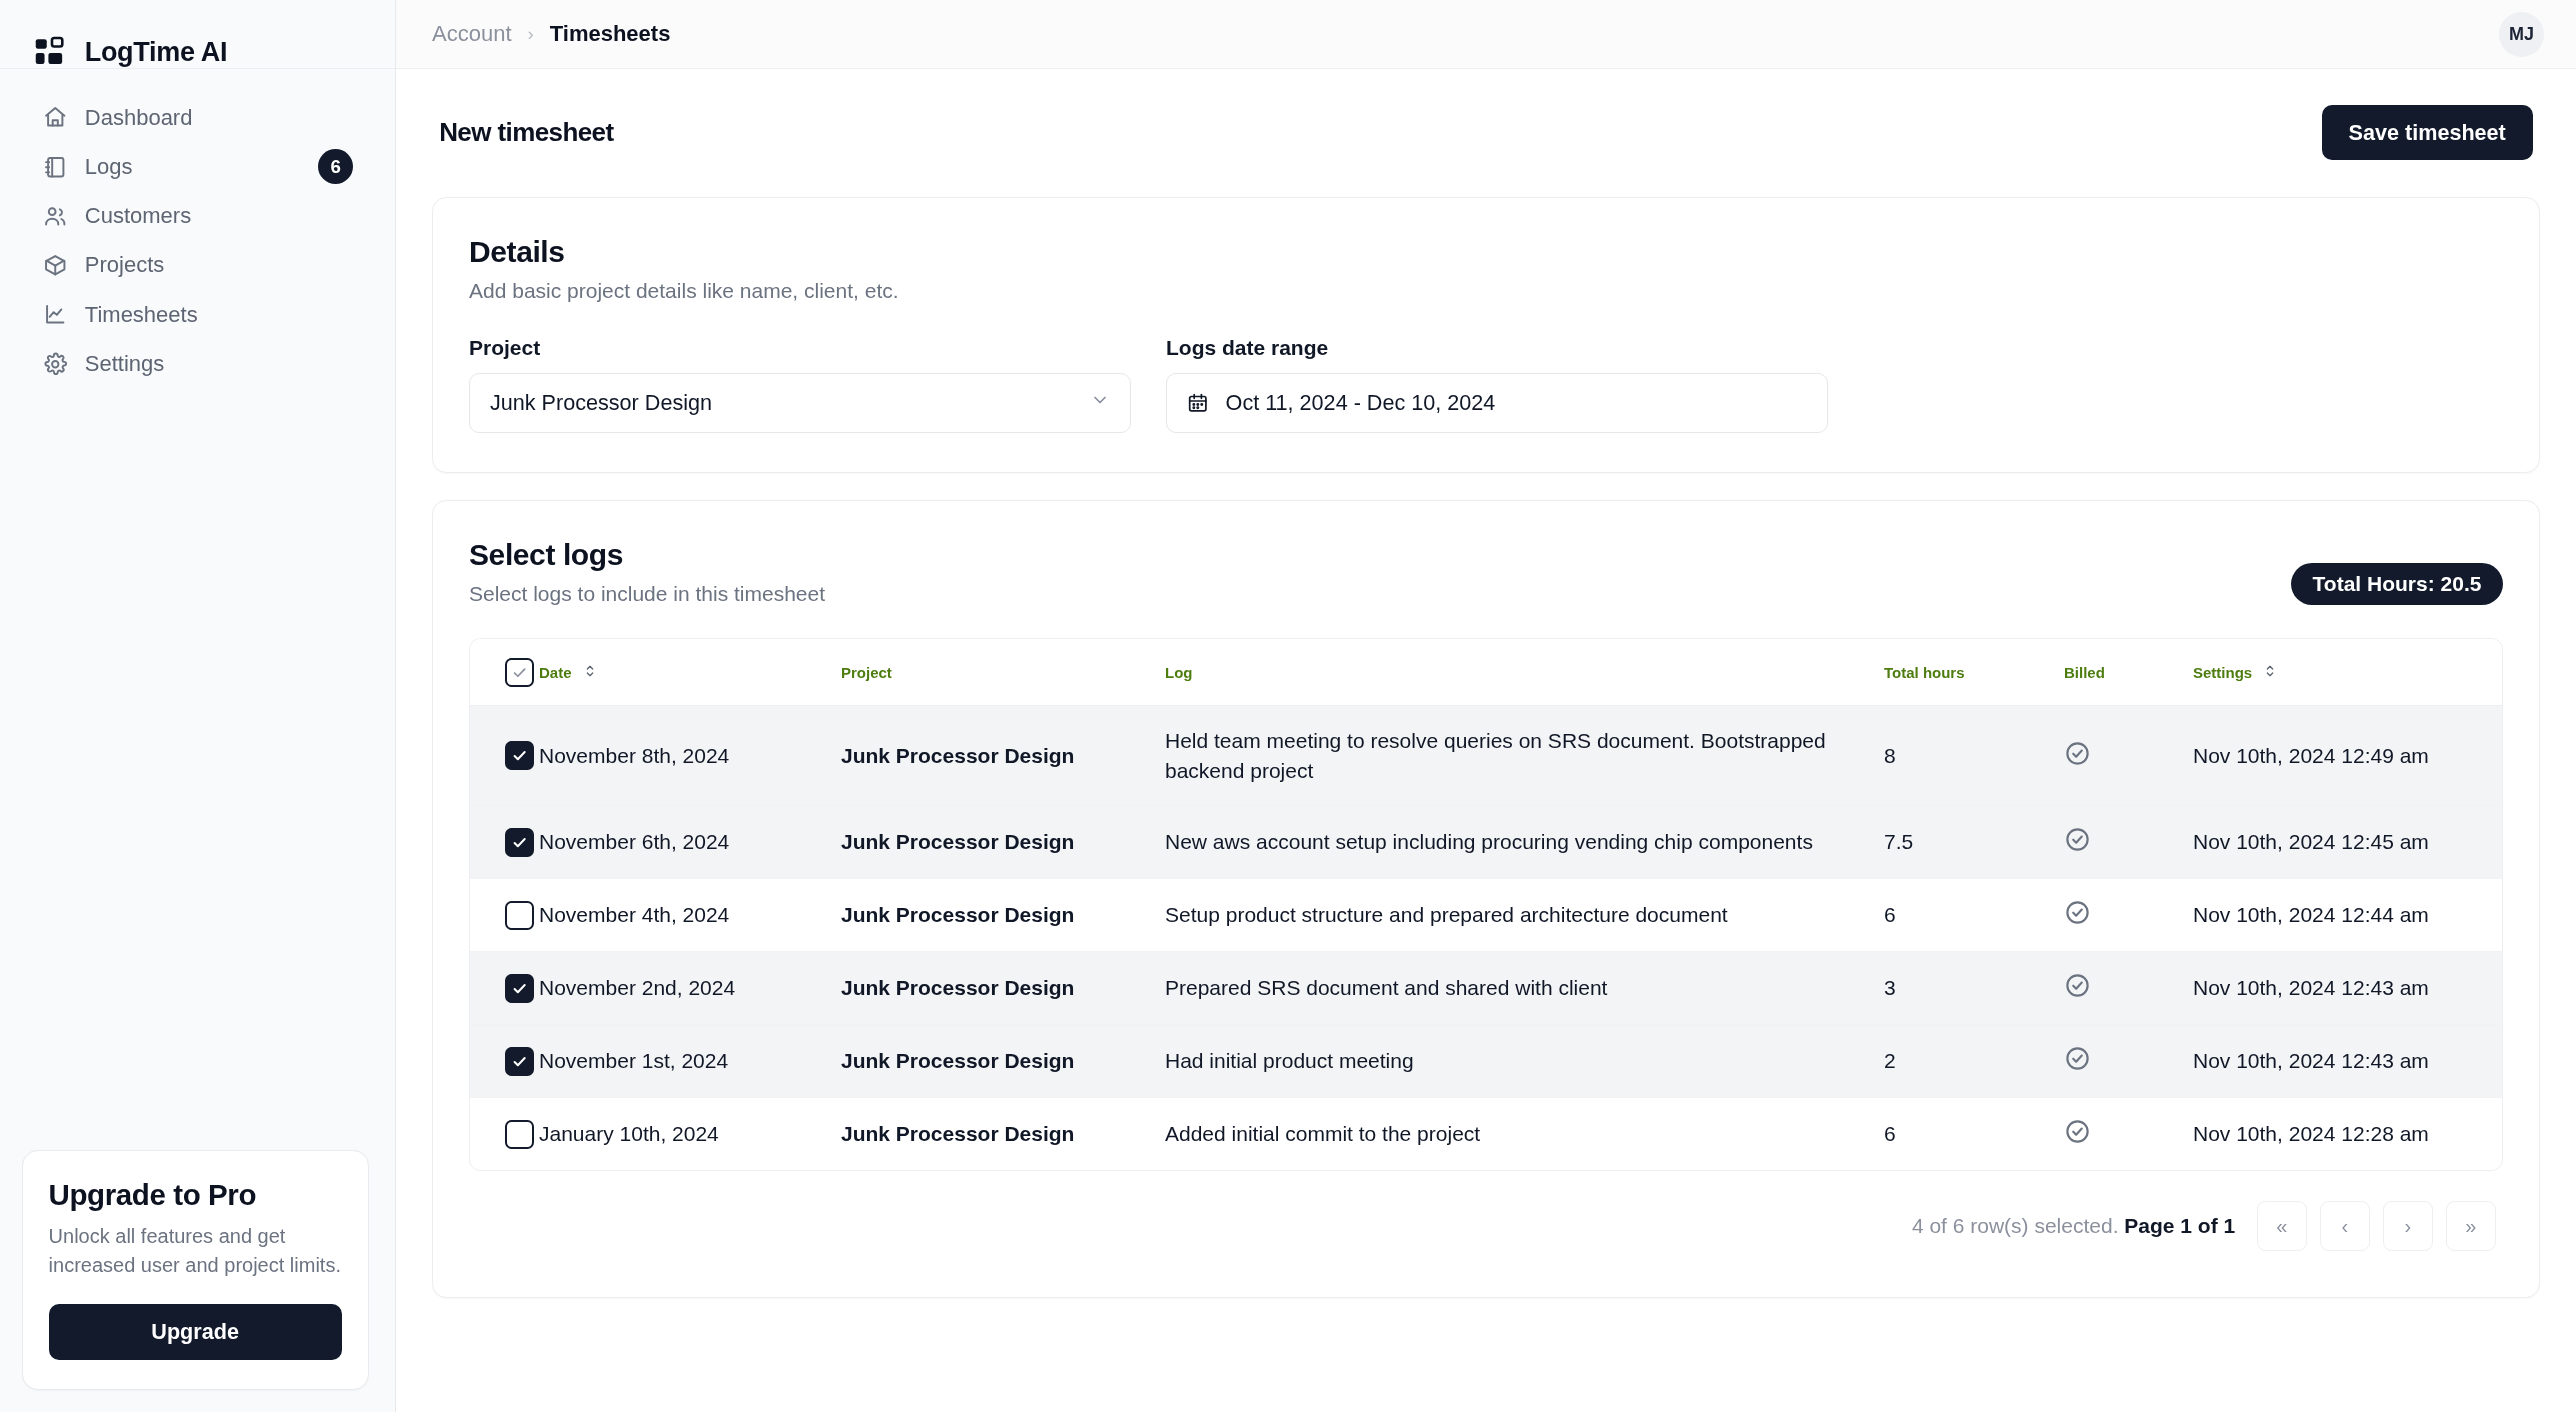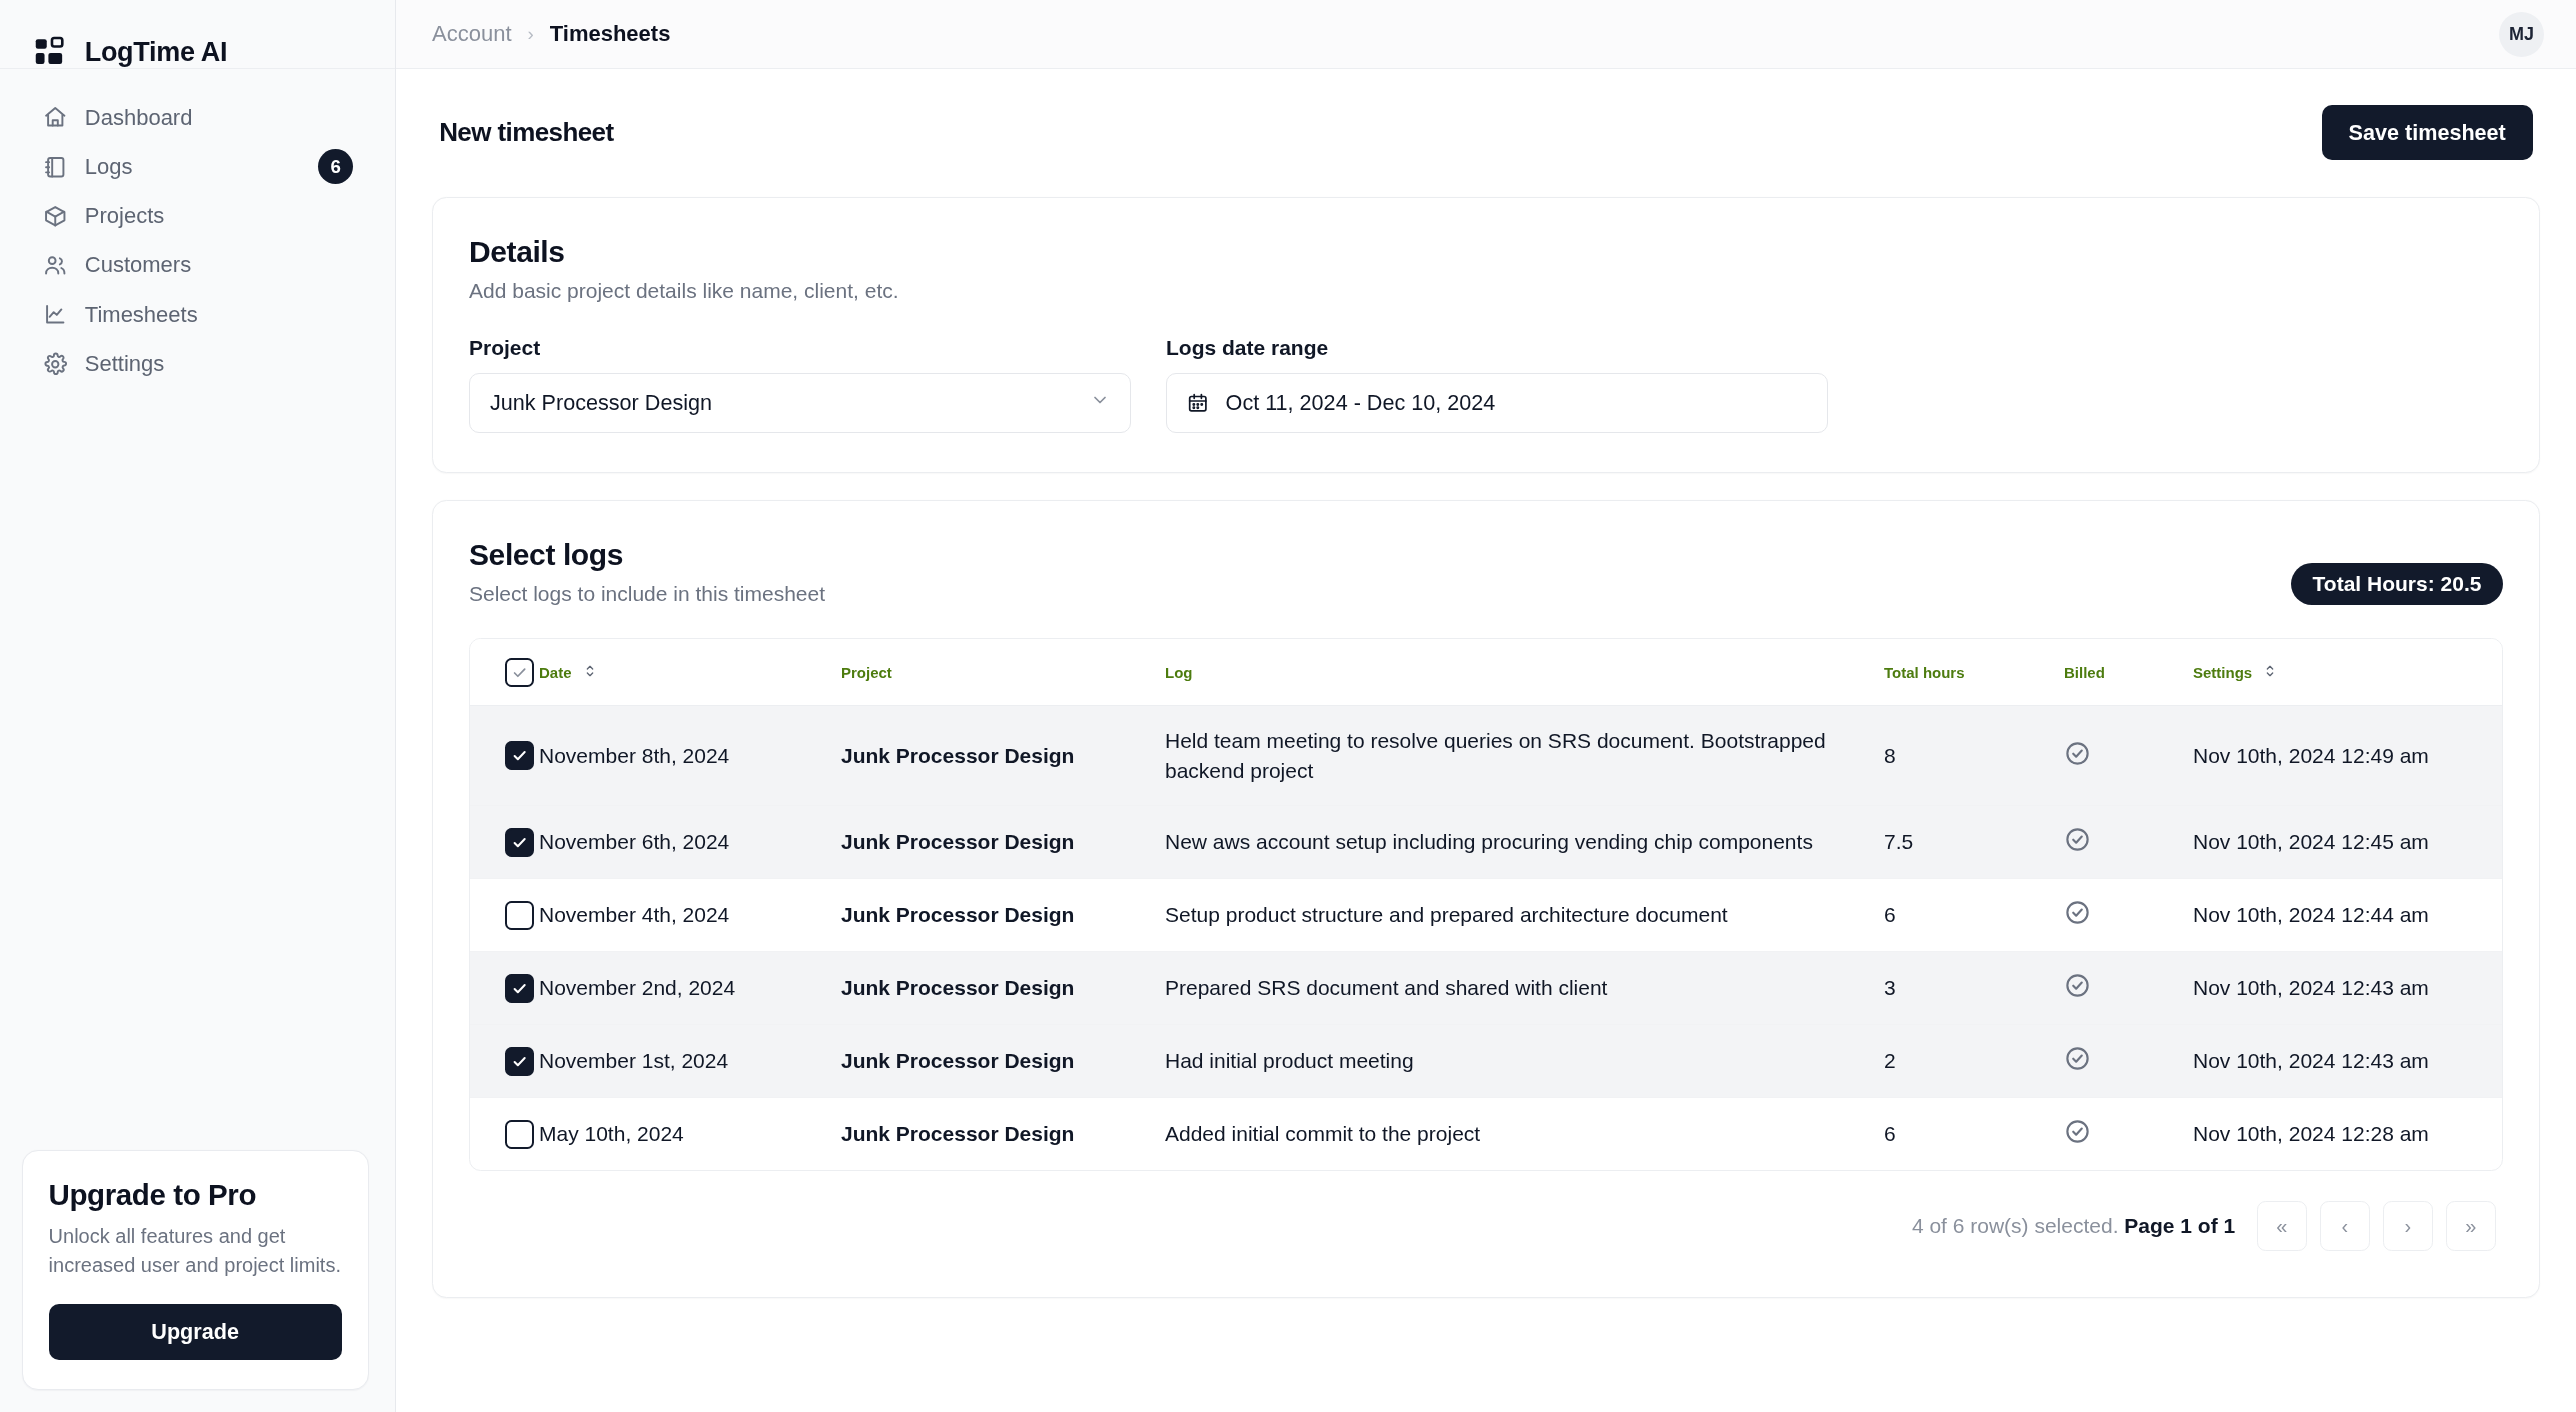--- a/index.html
+++ b/index.html
@@ -206,38 +206,38 @@
               <path d="M3 17h3"></path>
           </svg>
         </span>
         <span class="nav-label">Logs</span>
         <span class="badge-count">6</span>
       </div>
 
       <div class="nav-item">
         <span class="nav-icon">
           <svg width="24.5" height="24.5" viewBox="0 0 24 24" fill="none" stroke="#6b7280" stroke-width="1.9" stroke-linecap="round" stroke-linejoin="round">
-            <path d="M21 16V8l-9-5-9 5v8l9 5 9-5z"></path>
-              <path d="M3.3 7.5 12 12.4l8.7-4.9"></path>
-              <path d="M12 12.4V21"></path>
-          </svg>
-        </span>
-        <span class="nav-label">Projects</span>
-      </div>
-
-      <div class="nav-item">
-        <span class="nav-icon">
-          <svg width="24.5" height="24.5" viewBox="0 0 24 24" fill="none" stroke="#6b7280" stroke-width="1.9" stroke-linecap="round" stroke-linejoin="round">
             <circle cx="9" cy="7.5" r="3.3"></circle>
               <path d="M3 20c0-3.4 2.7-5.5 6-5.5s6 2.1 6 5.5"></path>
             <path d="M16.5 5.2a3.2 3.2 0 0 1 0 6"></path>
               <path d="M18 14.8c2 .7 3 2.6 3 5.2"></path>
           </svg>
         </span>
         <span class="nav-label">Customers</span>
+      </div>
+
+      <div class="nav-item">
+        <span class="nav-icon">
+          <svg width="24.5" height="24.5" viewBox="0 0 24 24" fill="none" stroke="#6b7280" stroke-width="1.9" stroke-linecap="round" stroke-linejoin="round">
+            <path d="M21 16V8l-9-5-9 5v8l9 5 9-5z"></path>
+              <path d="M3.3 7.5 12 12.4l8.7-4.9"></path>
+              <path d="M12 12.4V21"></path>
+          </svg>
+        </span>
+        <span class="nav-label">Projects</span>
       </div>
 
       <div class="nav-item">
         <span class="nav-icon">
           <svg width="24.5" height="24.5" viewBox="0 0 24 24" fill="none" stroke="#6b7280" stroke-width="1.9" stroke-linecap="round" stroke-linejoin="round">
             <path d="M4 4v16h16"></path>
               <path d="M6.5 14.5 10.5 10l3 2.6 4.5-5.3"></path>
           </svg>
         </span>
         <span class="nav-label">Timesheets</span>
@@ -459,21 +459,21 @@
                   <td class="c-billed"><span><svg width="27" height="27" viewBox="0 0 24 24" fill="none" stroke="#6b7280" stroke-width="1.9" stroke-linecap="round" stroke-linejoin="round">
                         <circle cx="12" cy="12" r="9"></circle>
                         <path d="M8.2 12.2l2.6 2.6 5-5.4"></path>
                       </svg></span></td>
                   <td class="c-created">Nov 10th, 2024 12:43 am</td>
                 </tr>
                 <tr class="">
                   <td class="c-check">
                     <span class="cbox"></span>
                   </td>
-                  <td class="c-date">May 10th, 2024</td>
+                  <td class="c-date">January 10th, 2024</td>
                   <td class="c-project project-cell">Junk Processor Design</td>
                   <td class="c-log log-cell">Added initial commit to the project</td>
                   <td class="c-hours">6</td>
                   <td class="c-billed"><span><svg width="27" height="27" viewBox="0 0 24 24" fill="none" stroke="#6b7280" stroke-width="1.9" stroke-linecap="round" stroke-linejoin="round">
                         <circle cx="12" cy="12" r="9"></circle>
                         <path d="M8.2 12.2l2.6 2.6 5-5.4"></path>
                       </svg></span></td>
                   <td class="c-created">Nov 10th, 2024 12:28 am</td>
                 </tr>
               </tbody>

